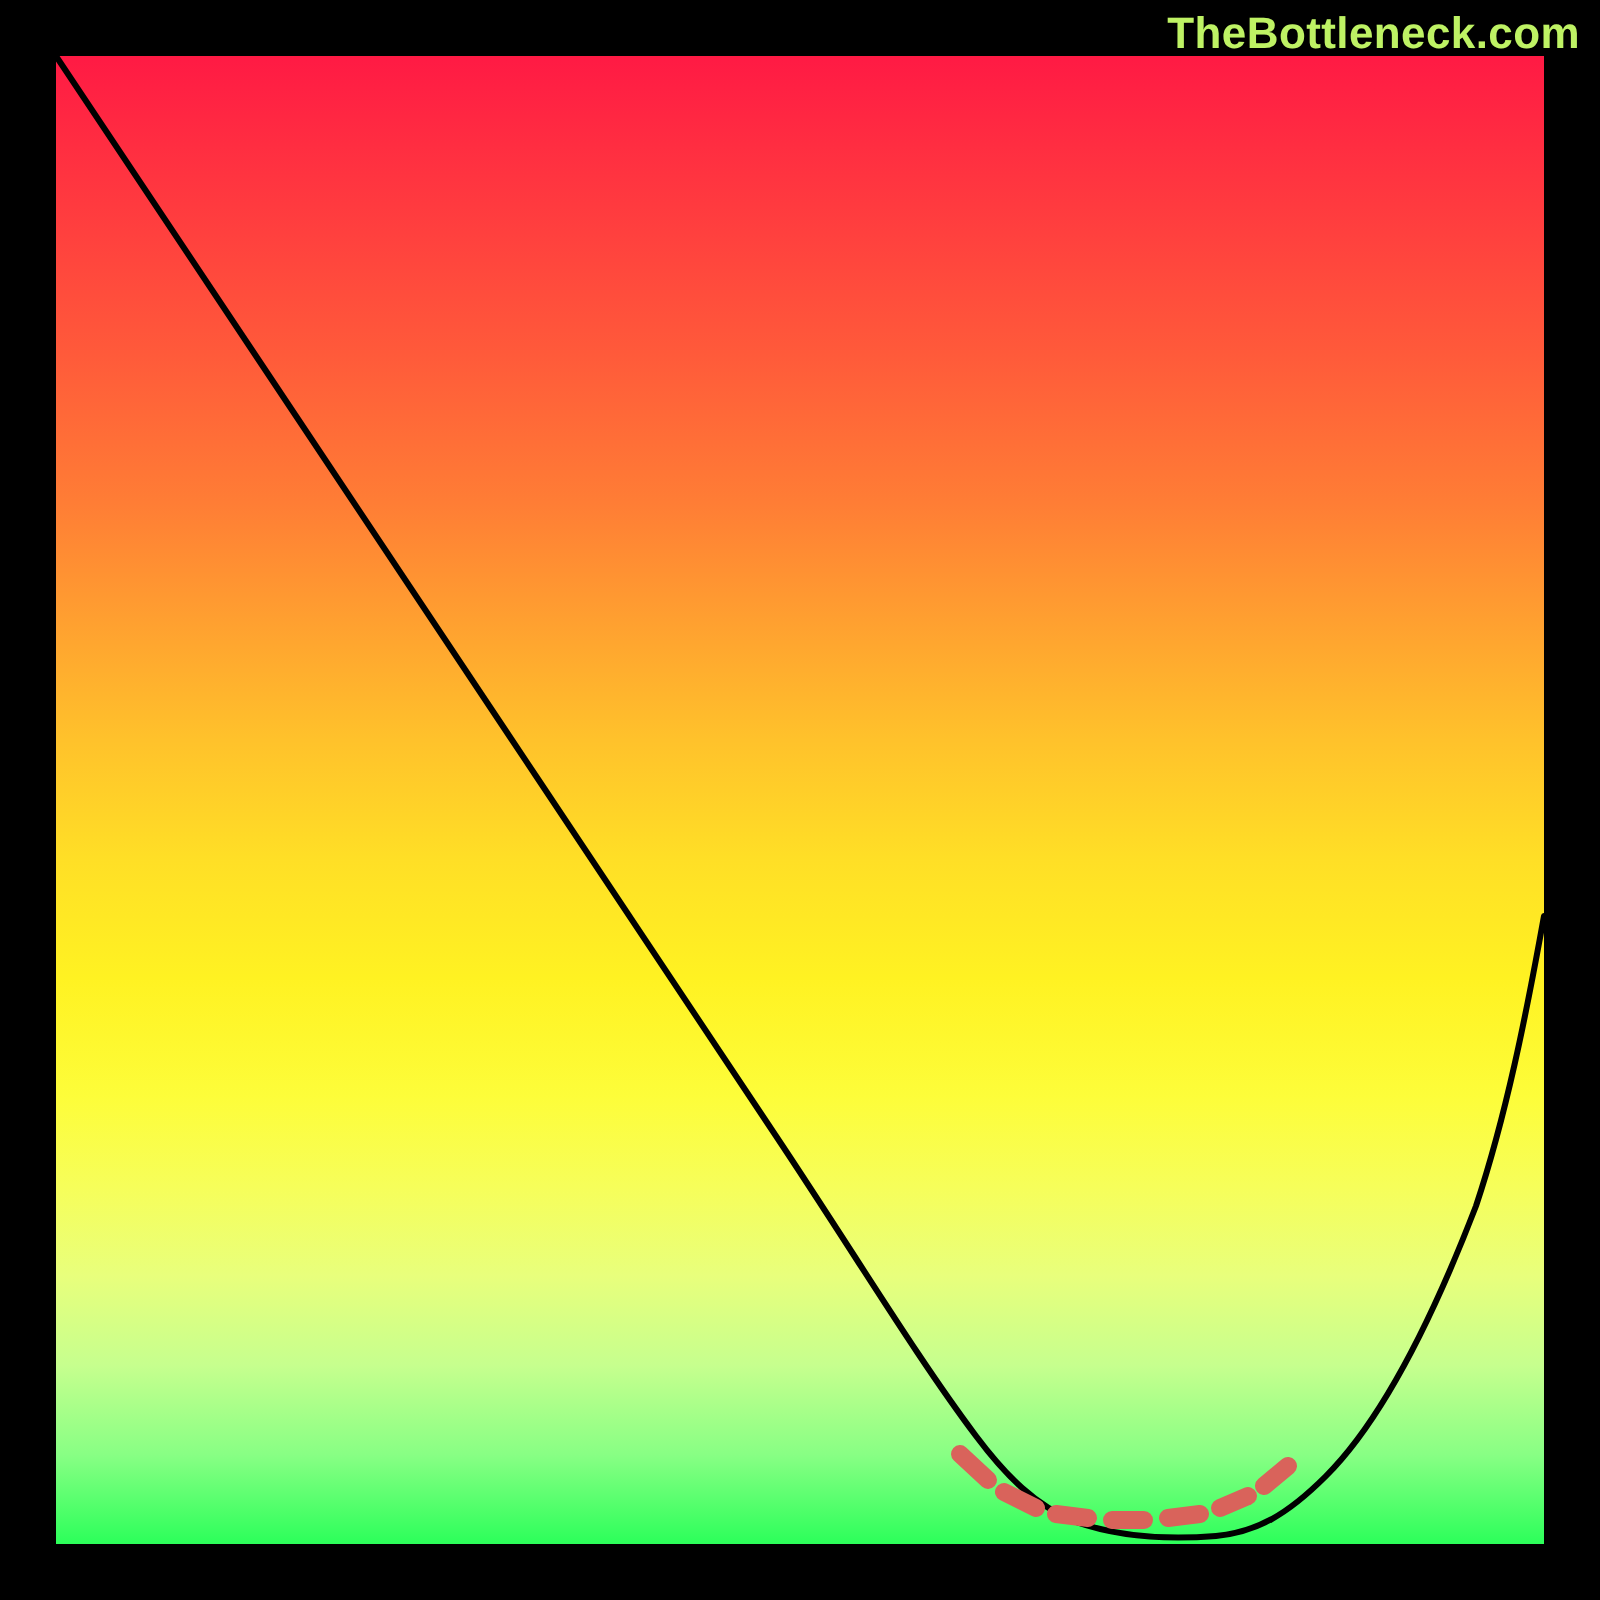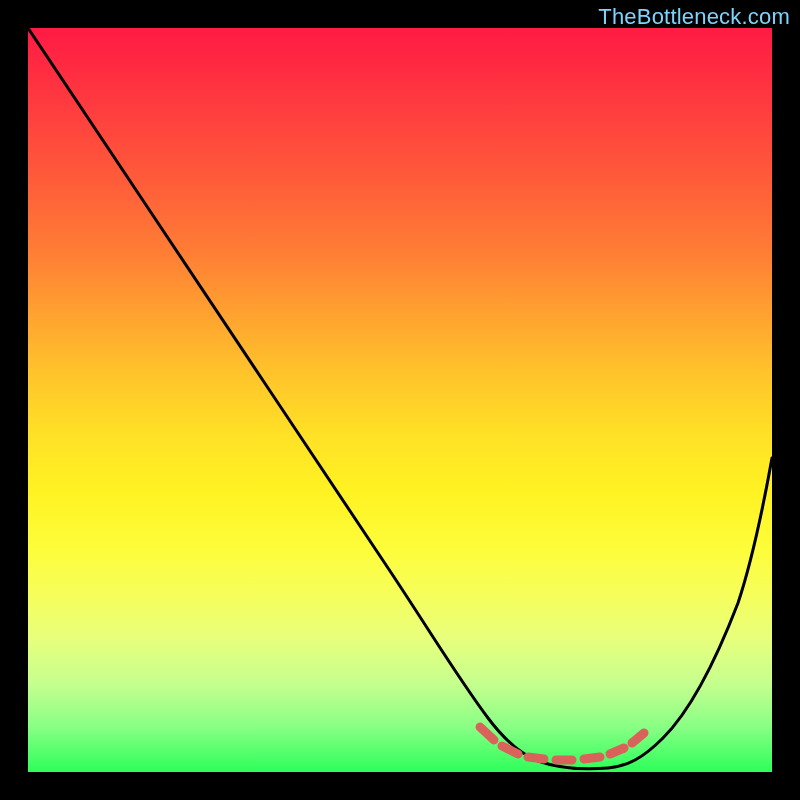--- a/index.html
+++ b/index.html
@@ -37,23 +37,23 @@
       #e8ff7c 82%,
       #c6ff8e 88%,
       #88ff84 94%,
       #2cff5a 100%
     );
   }
   .watermark {
     position: absolute;
     top: 4px;
     right: 10px;
-    color: #7dd3fc;
+    color: #bef264;
     font-size: 22px;
-    font-weight: 400;
+    font-weight: 700;
     letter-spacing: 0.2px;
     user-select: none;
   }
   svg.curve {
     position: absolute;
     inset: 0;
     width: 100%;
     height: 100%;
   }
 </style>

